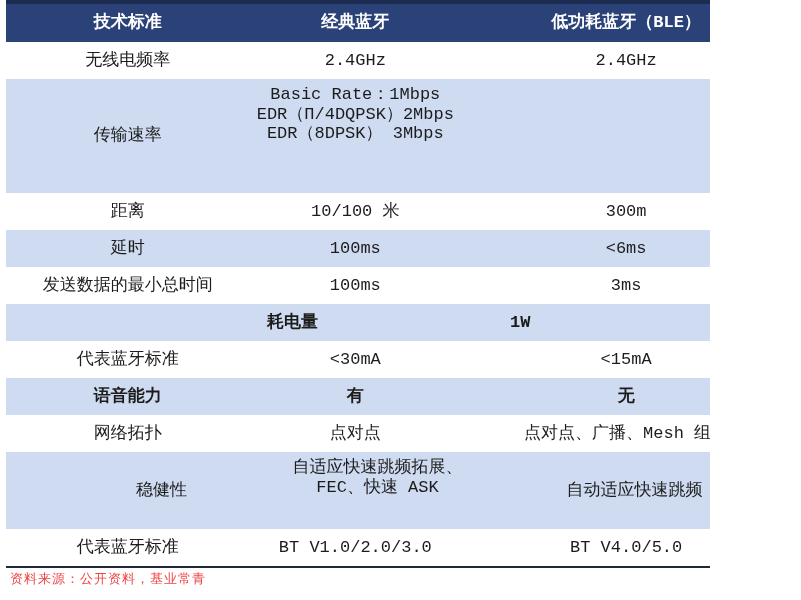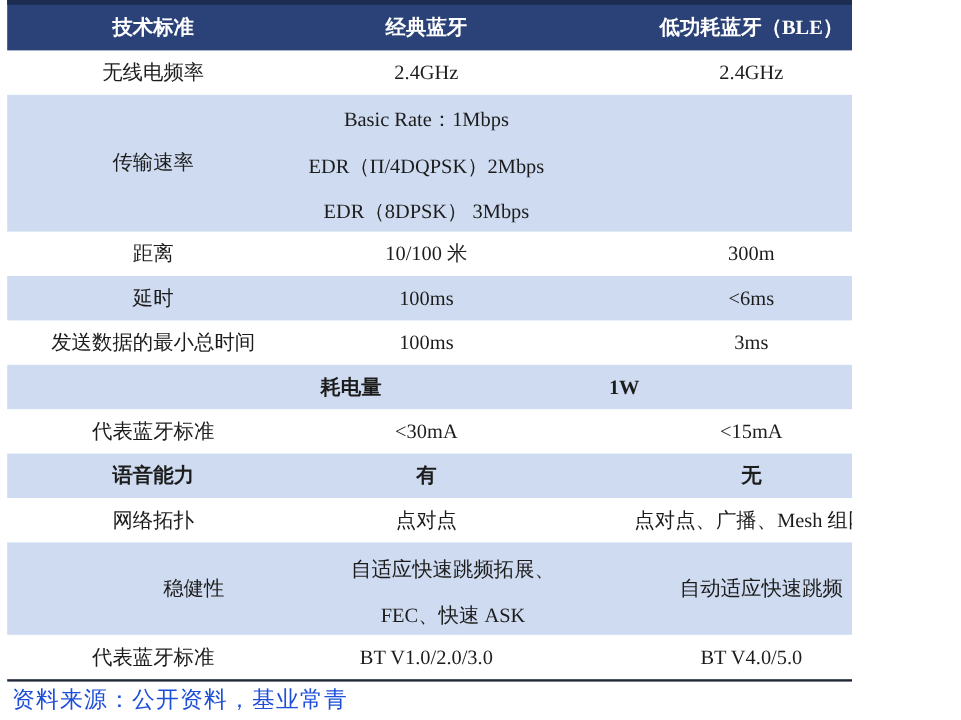--- a/index.html
+++ b/index.html
@@ -1,21 +1,21 @@
 <!DOCTYPE html>
 <html><head>
 <meta charset="utf-8">
 <style>
   html, body { margin: 0; padding: 0; background: #ffffff; }
   .page {
     position: relative;
     width: 710px;
     height: 600px;
     background: #ffffff;
-    font-family: Liberation Serif, serif;
+    font-family: Liberation Mono, monospace;
     color: #1c1c1c;
     overflow: hidden;
   }
   .table {
     position: absolute;
     left: 6px;
     top: 0;
     width: 785px;
     border-bottom: 2px solid #20283a;
   }
@@ -38,30 +38,30 @@
   .row.tall2 { height: 77px; padding-left: 40px; }
   .cell {
     display: flex;
     flex-direction: column;
     justify-content: center;
     align-items: center;
     text-align: center;
     font-size: 17px;
     line-height: 1.15;
   }
-  .cell.multi { justify-content: flex-end; padding: 6px 0; gap: 19px; }
+  .cell.multi { justify-content: flex-start; padding: 6px 0; }
   .c1 { width: 31%; }
   .c2 { width: 27%; }
   .c3 { width: 42%; }
   .source {
     position: absolute;
     left: 10px;
     top: 570px;
-    font-size: 19px;
-    color: #1d4ed8;
+    font-size: 13px;
+    color: #ef4444;
     letter-spacing: 1px;
   }
 </style>
 </head>
 <body>
 
 <div class="page">
   <div class="table">
 
     <div class="row header">

